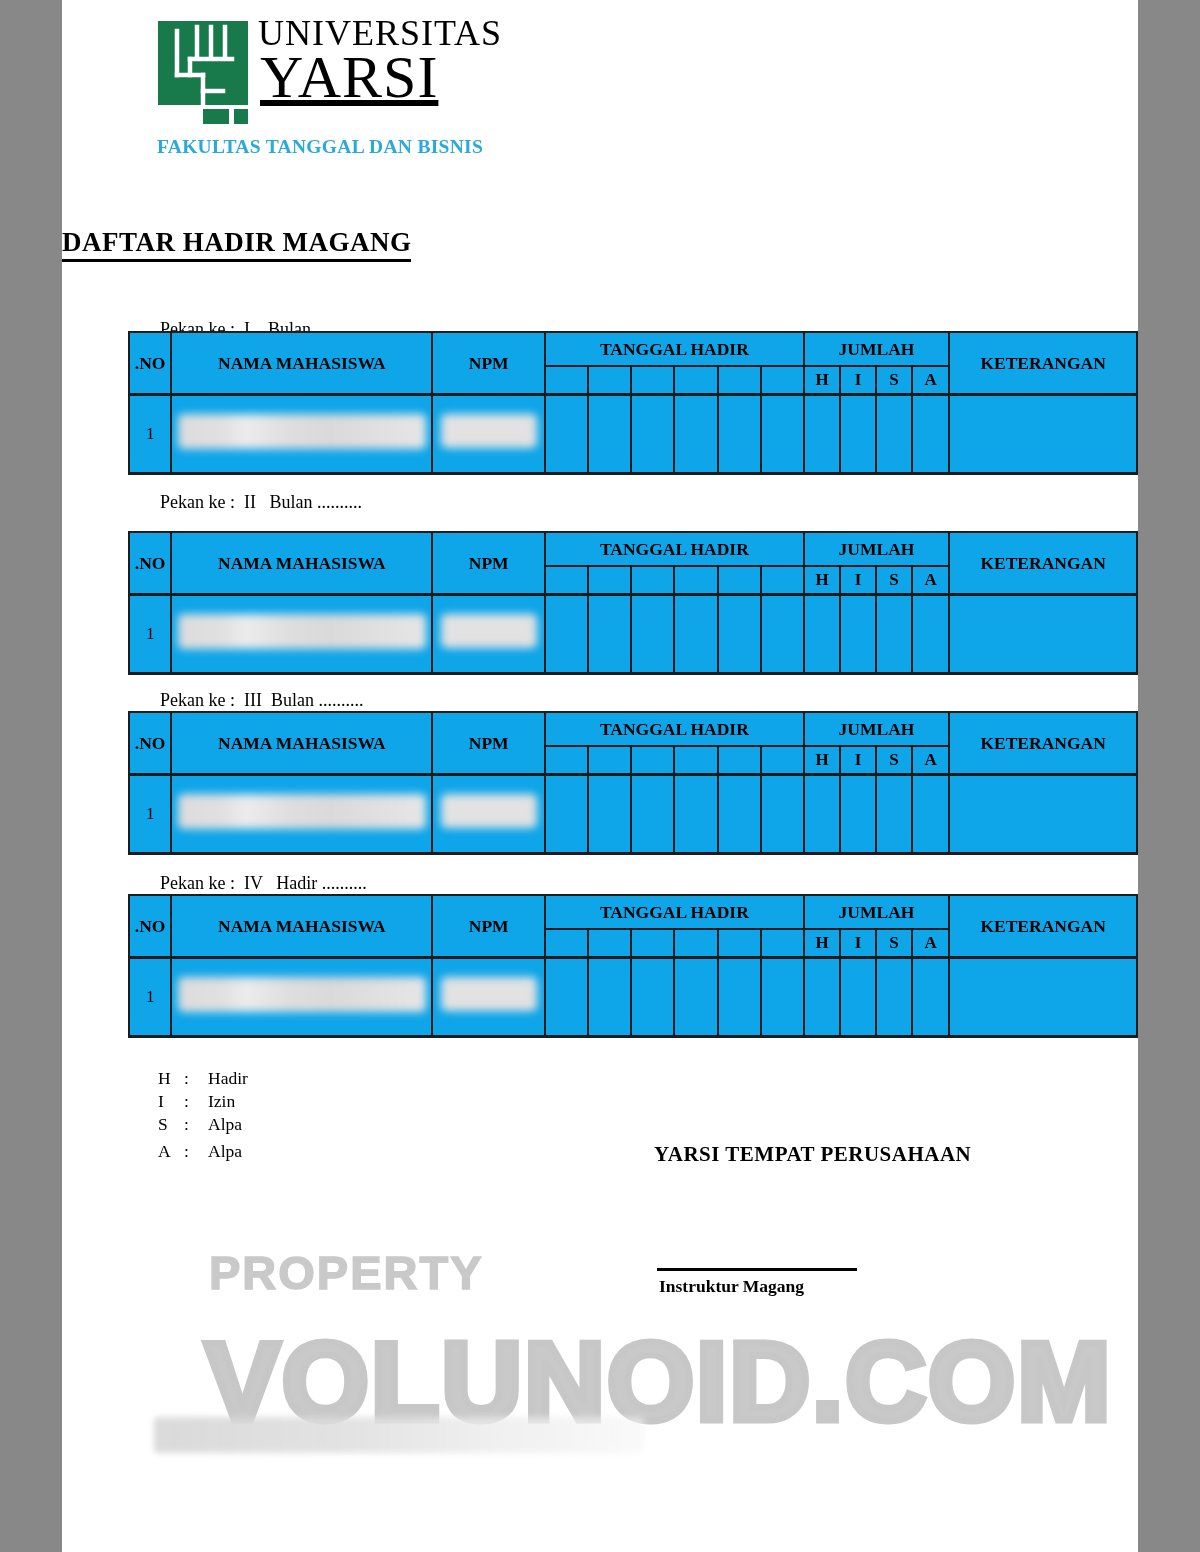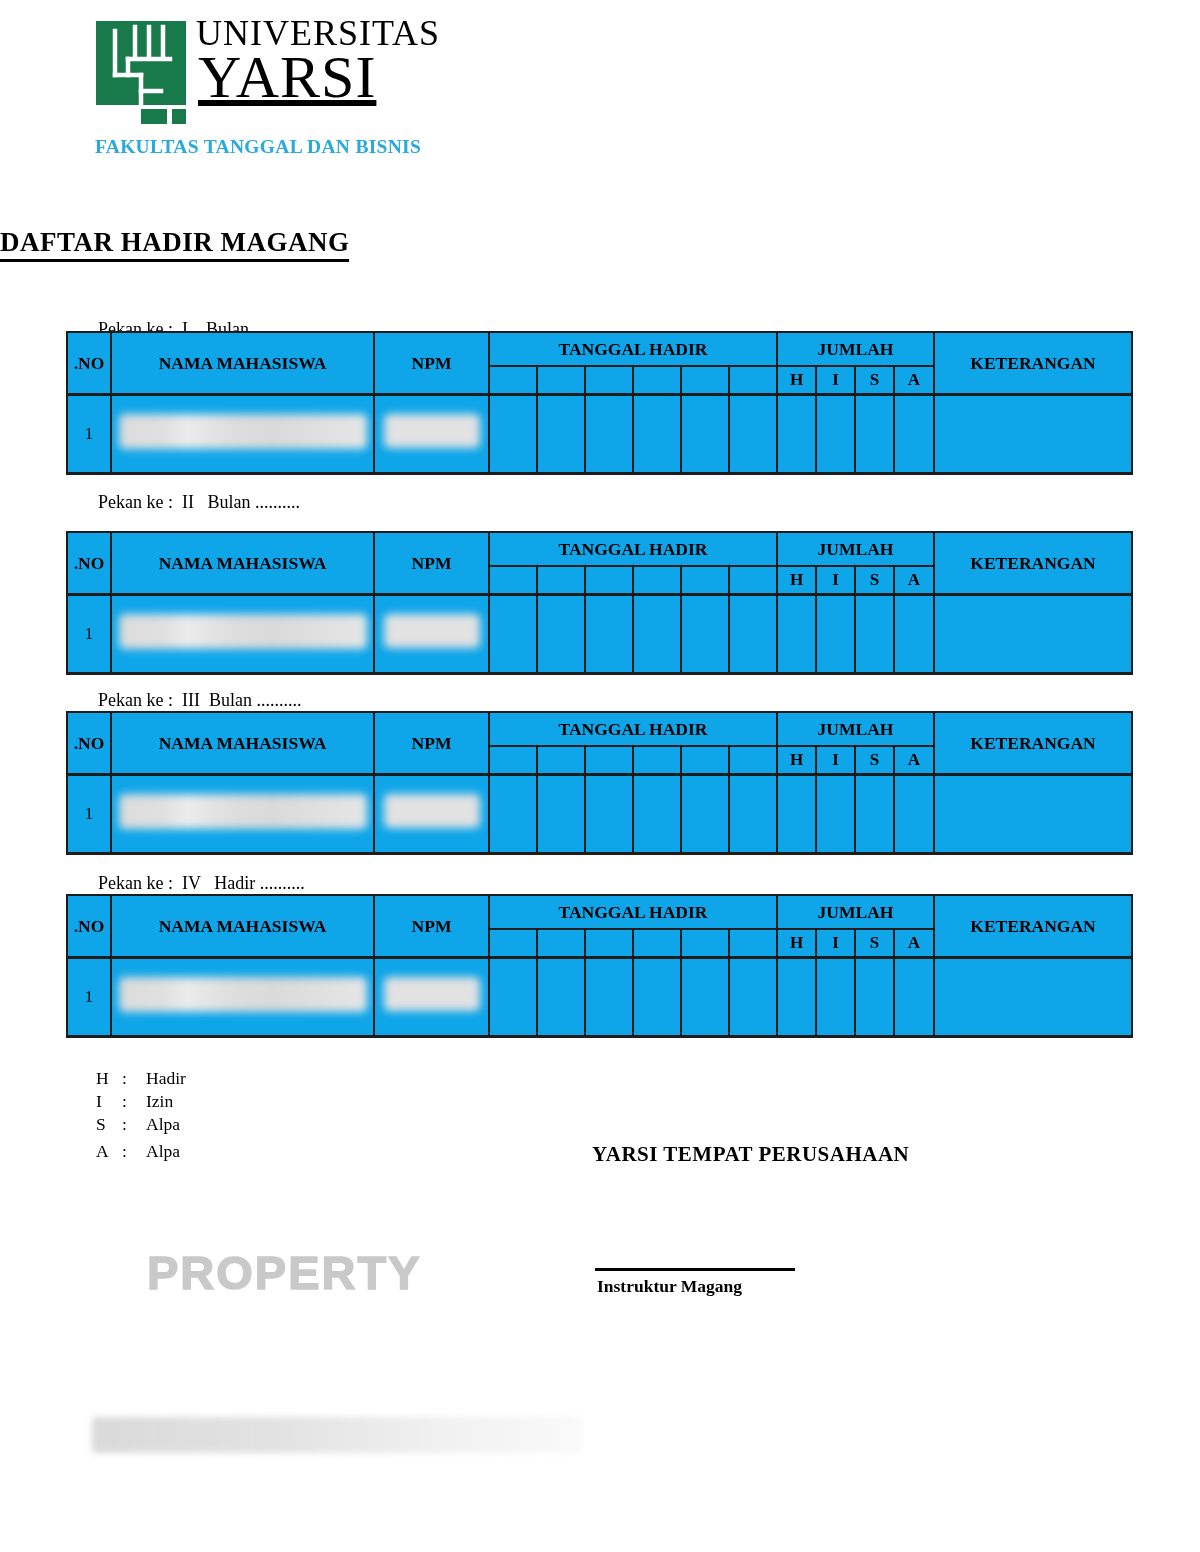--- a/index.html
+++ b/index.html
@@ -1,19 +1,19 @@
 <!DOCTYPE html>
 <html><head>
 <meta charset="utf-8">
 <style>
   html,body { margin:0; padding:0; background:#888; }
   .page {
-    position:relative; width:1200px; height:1552px; margin:0 auto;
+    position:relative; width:1068px; height:1552px; margin:0 auto;
     background:#ffffff; overflow:hidden;
-    font-family:"Liberation Serif", serif; color:#000;
+    font-family:"Liberation Serif", serif; color:#000;padding-left:8px;
   }
   .abs { position:absolute; }
 
   
   .logo-icon { left:95px; top:17px; width:93px; height:110px; }
   .uni-line1 { left:196px; top:15px; font-size:36px; letter-spacing:1px; line-height:1; white-space:pre; }
   .uni-line2 { left:198px; top:46px; font-size:60px; letter-spacing:1px; line-height:1.05; white-space:pre;text-decoration:underline; }
   .faculty   { left:95px;  top:136px; font-size:19.5px; font-weight:bold; letter-spacing:.3px; }
 
   
@@ -370,15 +370,16 @@
       <span class="legend-sep">:</span>
       <span>Alpa</span>
     </div>
   </div>
 
   <div class="abs company-label">YARSI TEMPAT PERUSAHAAN</div>
   <div class="abs sig-line"></div>
   <div class="abs sig-label">Instruktur Magang</div>
 
   <div class="abs wm wm-property">PROPERTY</div>
+  <div class="abs wm wm-site">VOLUNOID.COM</div>
   <div class="abs bottom-strip"></div>
 
 </div>
 
 </body></html>

